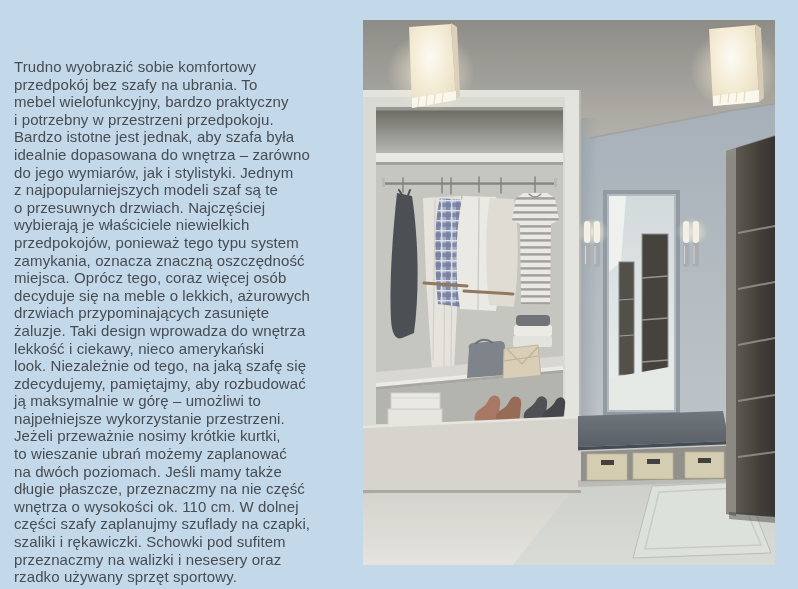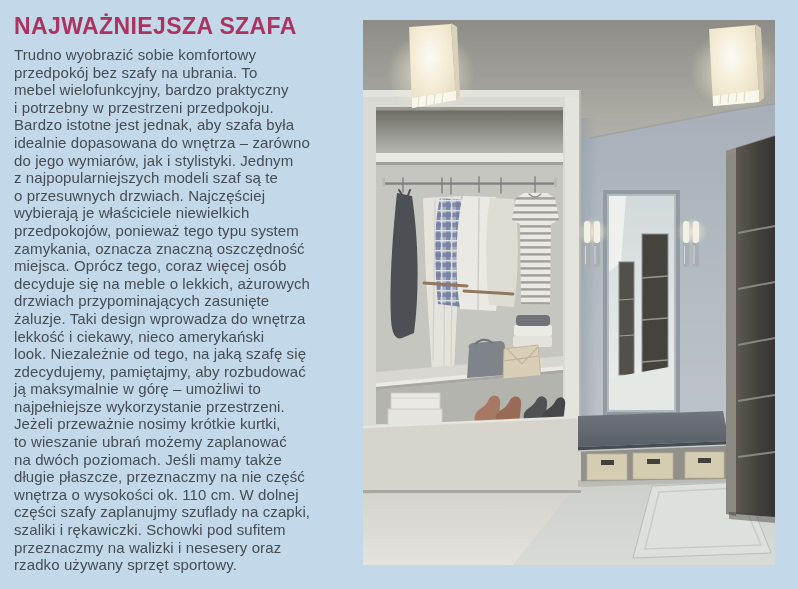--- a/index.html
+++ b/index.html
@@ -8,36 +8,35 @@
     background:var(--page-bg,#c3d9ea);
     font-family:"Liberation Sans",sans-serif;
   }
   .article-title{
     position:absolute;left:14px;top:13px;margin:0;
     font-size:23px;font-weight:700;letter-spacing:.4px;
     color:var(--accent-title,#aa3360);
     white-space:nowrap;
   }
   .article-body{
-    position:absolute;left:14px;top:46px;width:352px;
+    position:absolute;left:14px;top:58px;width:352px;
     font-size:15px;line-height:17.6px;letter-spacing:.1px;
     color:var(--body-text,#474c52);
     white-space:pre-line;
   }
   .photo{
     position:absolute;left:363px;top:20px;width:412px;height:545px;margin:0;
   }
   .photo svg{display:block;width:412px;height:545px;}
 </style>
 </head>
 <body>
 
 <div class="page">
 
-  <h1 class="article-title">NAJWAŻNIEJSZA SZAFA</h1>
 
   <div class="article-body">Trudno wyobrazić sobie komfortowy
 przedpokój bez szafy na ubrania. To
 mebel wielofunkcyjny, bardzo praktyczny
 i potrzebny w przestrzeni przedpokoju.
 Bardzo istotne jest jednak, aby szafa była
 idealnie dopasowana do wnętrza – zarówno
 do jego wymiarów, jak i stylistyki. Jednym
 z najpopularniejszych modeli szaf są te
 o przesuwnych drzwiach. Najczęściej

